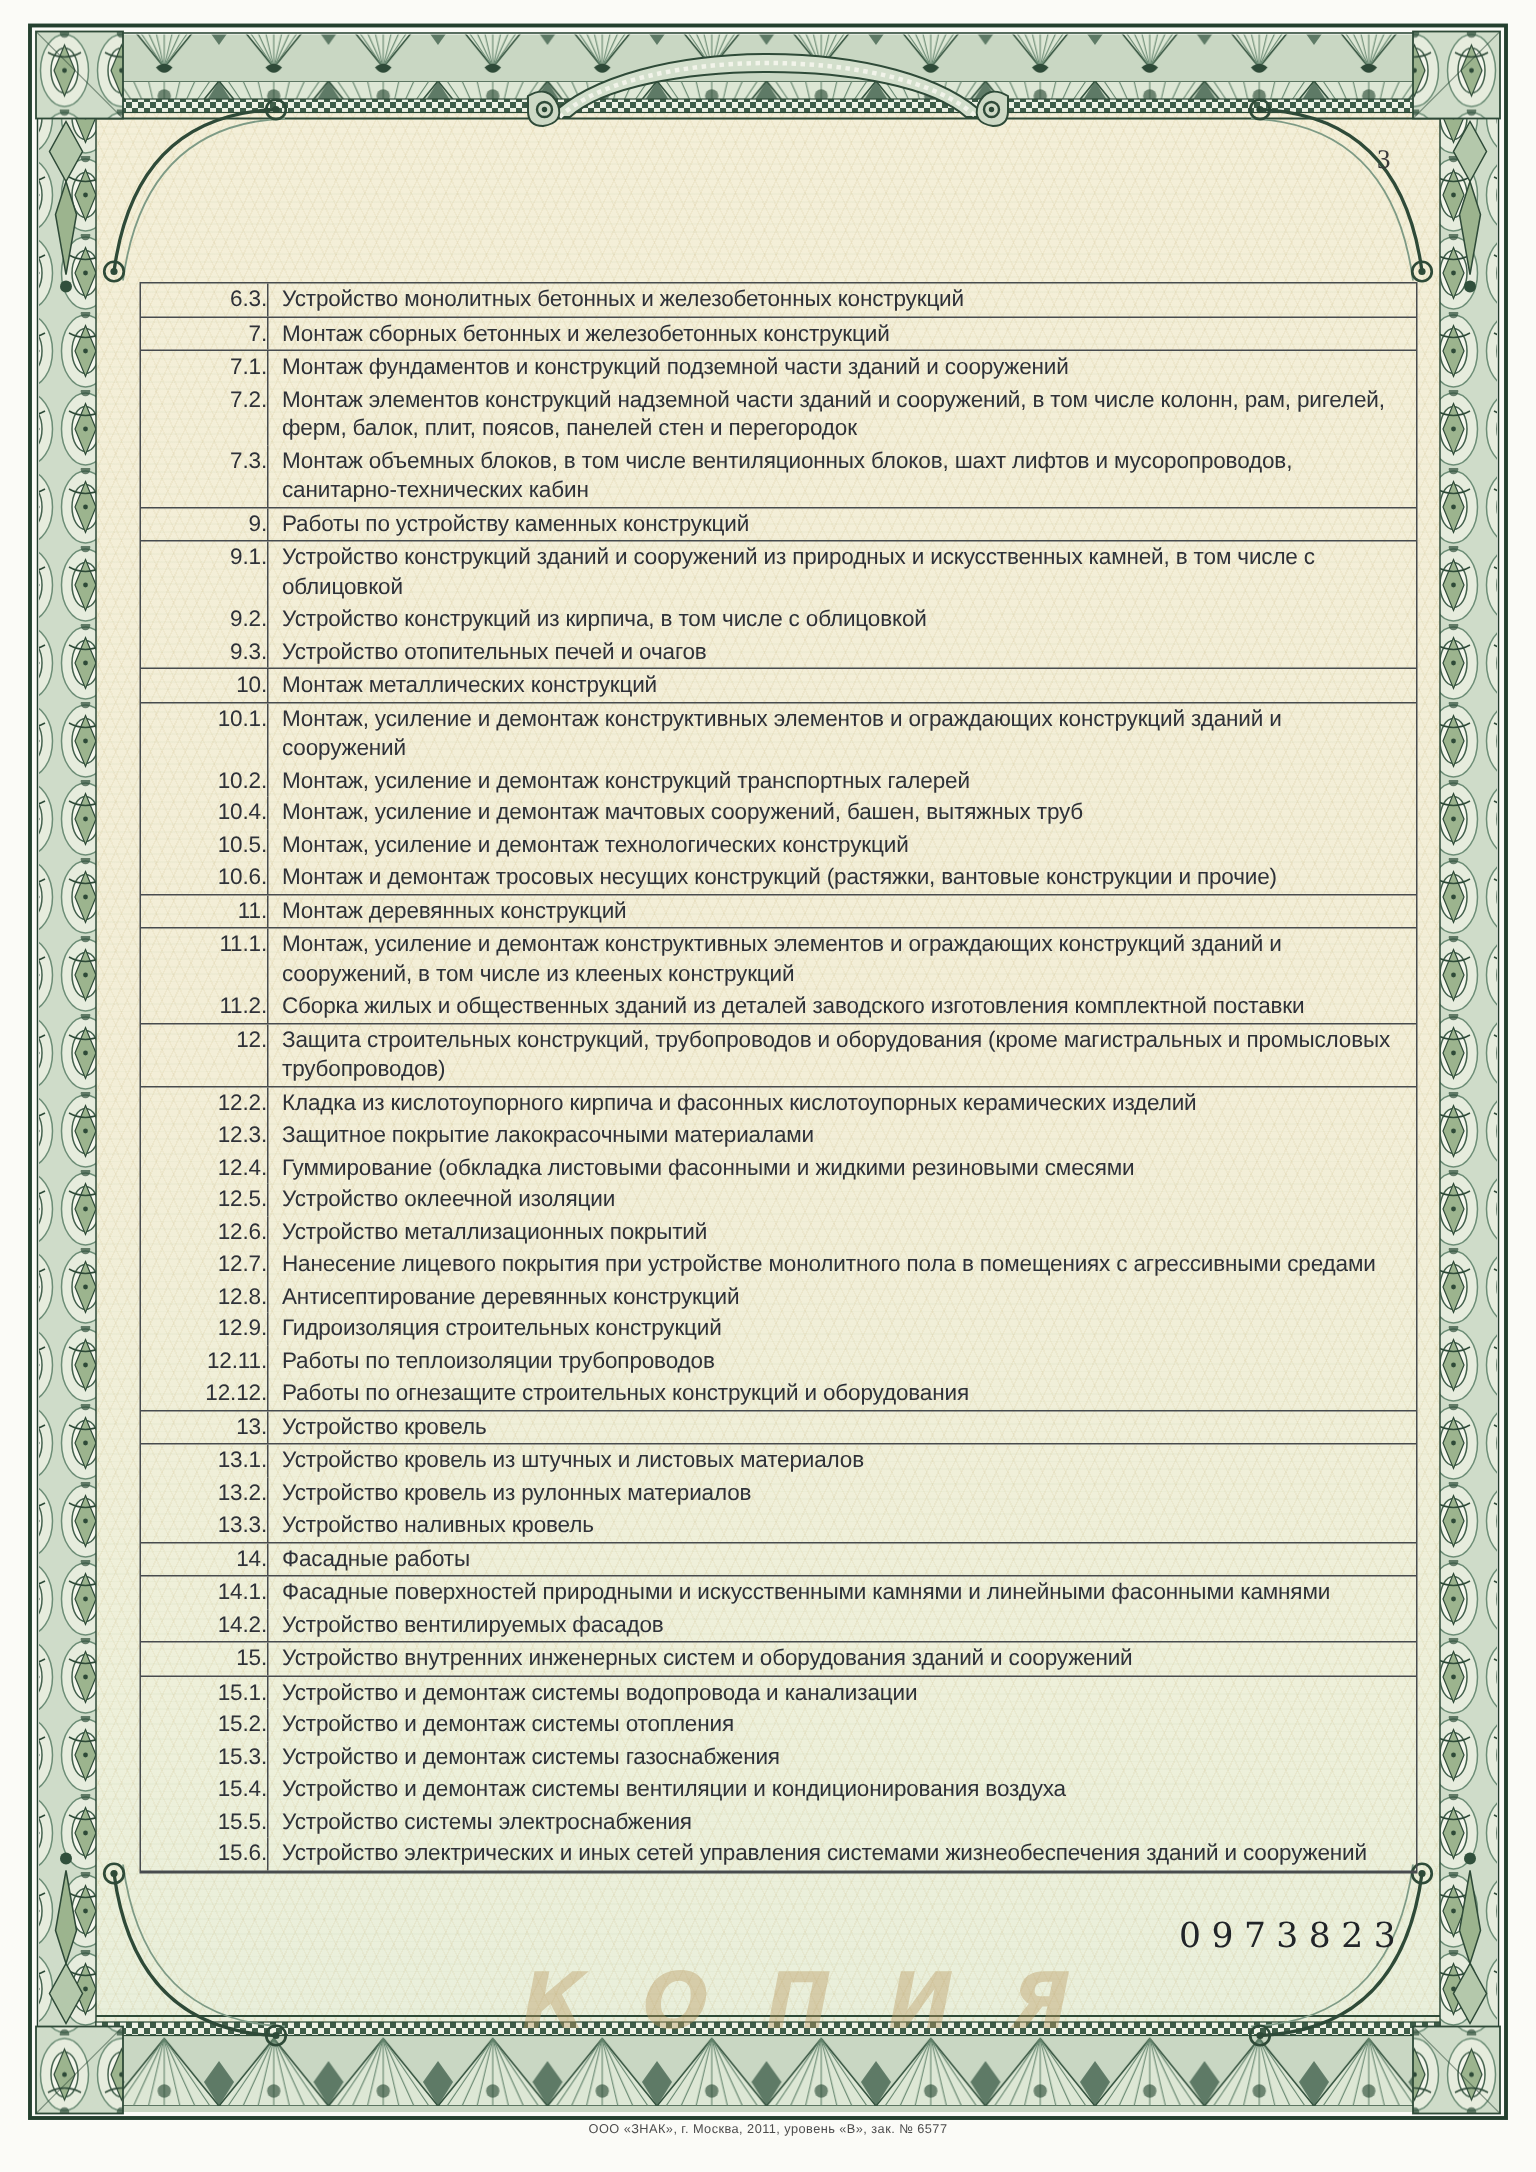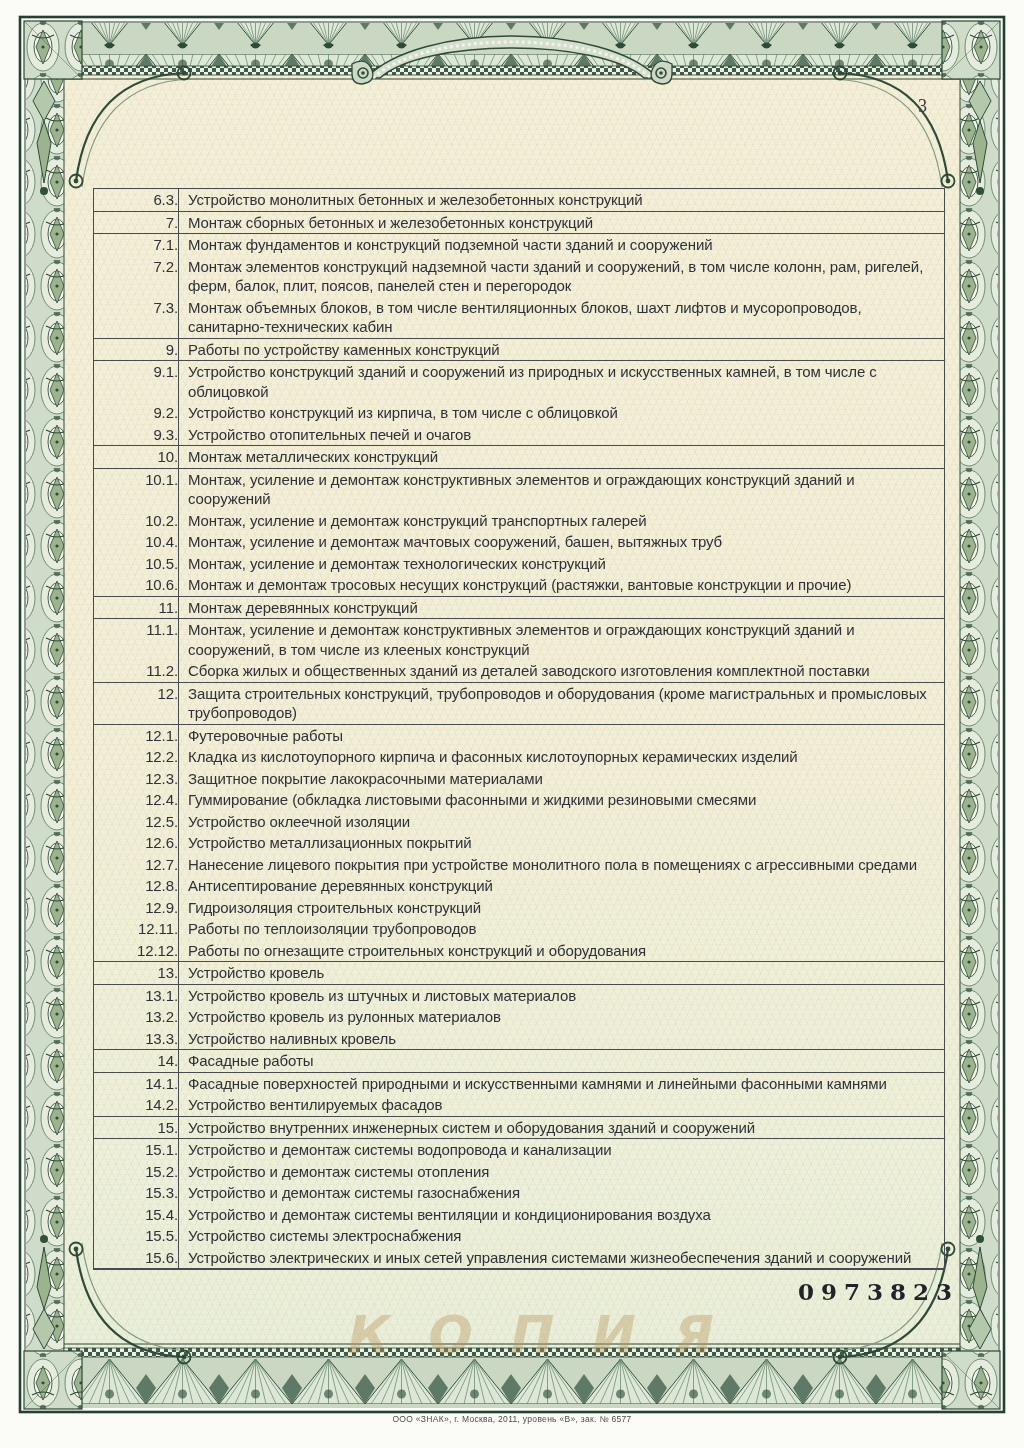--- a/index.html
+++ b/index.html
@@ -23,21 +23,21 @@
     position:absolute; left:93px; top:188px; width:850px;
     border:1.6px solid #474b4e;
     color:#2e3138; font-size:15px; line-height:19.5px; letter-spacing:-.1px;
   }
   .trow{display:flex; align-items:stretch;}
   .trow.sep{border-bottom:1.6px solid #474b4e;}
   .tnum{flex:none; width:84px; text-align:right; border-right:1.6px solid #474b4e; padding-top:1px;}
   .tdesc{flex:1; padding:1px 16px 1px 9px;}
   
   .page-num{position:absolute; left:918px; top:96px; font-family:"Liberation Serif",serif; font-size:18px; color:#39393b;}
-  .serial{position:absolute; left:786px; top:1278px; font-family:"DejaVu Serif",serif; font-weight:700; font-size:23px; letter-spacing:7px; color:#202428;margin-left:12px;}
+  .serial{position:absolute; left:786px; top:1278px; font-family:"DejaVu Serif",serif; font-weight:400; font-size:23px; letter-spacing:7px; color:#202428;}
   .watermark{
     position:absolute; left:310px; top:1305px; width:440px; text-align:center;
     font-family:"DejaVu Sans",sans-serif; font-weight:700; font-size:52px; letter-spacing:38px; text-indent:38px;
     color:rgba(184,153,94,.40); filter:blur(.4px);font-style:italic;
   }
   .printer-note{
     position:absolute; left:0; top:1414px; width:1024px; text-align:center;
     font-size:8.5px; letter-spacing:.3px; color:#4c4c4c;
   }
 </style>
@@ -239,24 +239,20 @@
   <div class="trow sep">
     <div class="tnum">11.2.</div>
     <div class="tdesc">Сборка жилых и общественных зданий из деталей заводского изготовления комплектной поставки</div>
   </div>
 
   <div class="trow sep">
     <div class="tnum">12.</div>
     <div class="tdesc">Защита строительных конструкций, трубопроводов и оборудования (кроме магистральных и промысловых трубопроводов)</div>
   </div>
 
-  <div class="trow">
-    <div class="tnum">12.1.</div>
-    <div class="tdesc">Футеровочные работы</div>
-  </div>
 
   <div class="trow">
     <div class="tnum">12.2.</div>
     <div class="tdesc">Кладка из кислотоупорного кирпича и фасонных кислотоупорных керамических изделий</div>
   </div>
 
   <div class="trow">
     <div class="tnum">12.3.</div>
     <div class="tdesc">Защитное покрытие лакокрасочными материалами</div>
   </div>

